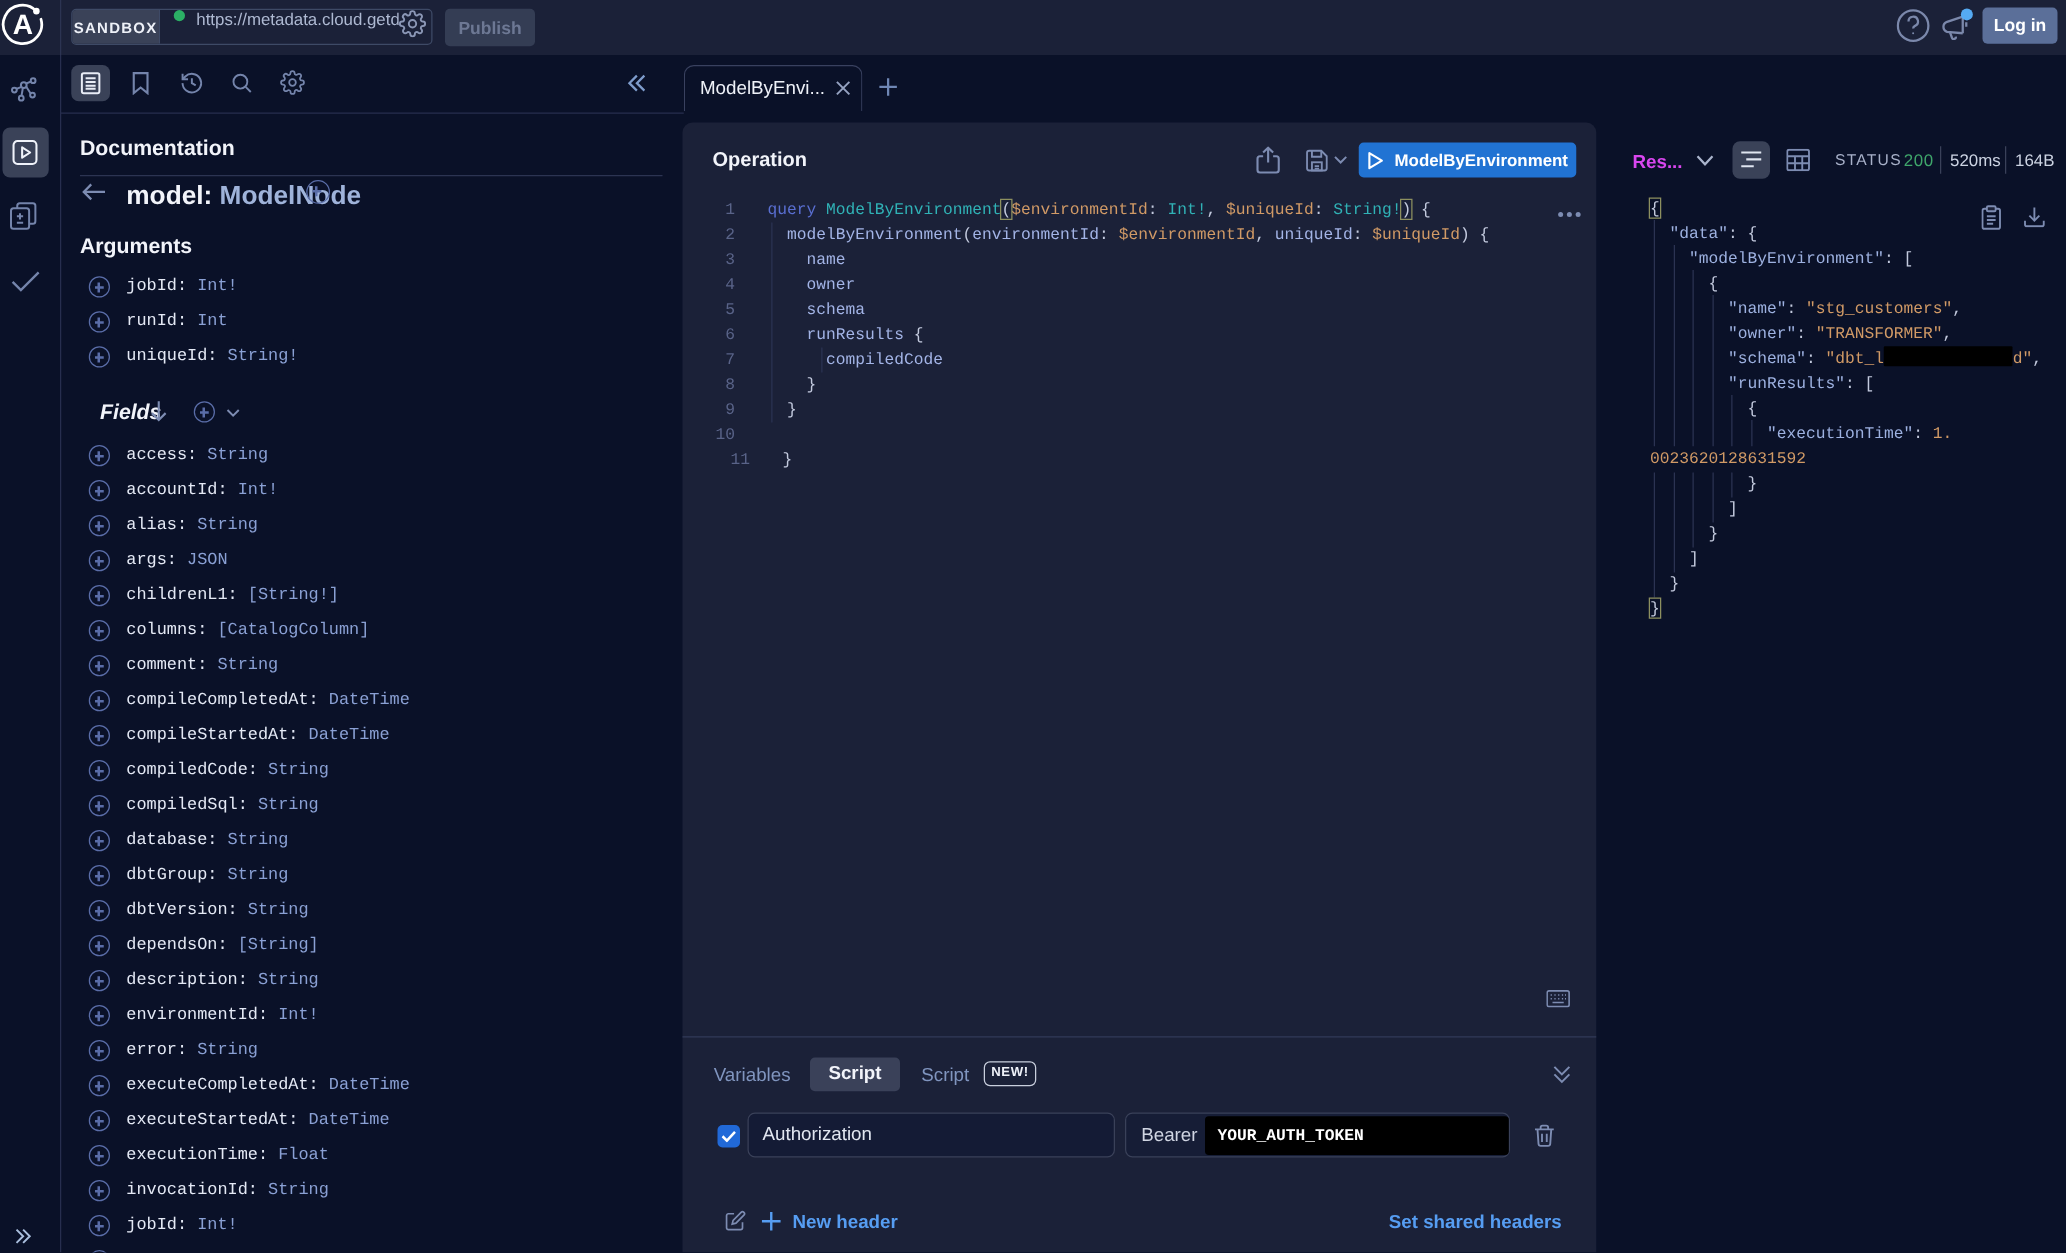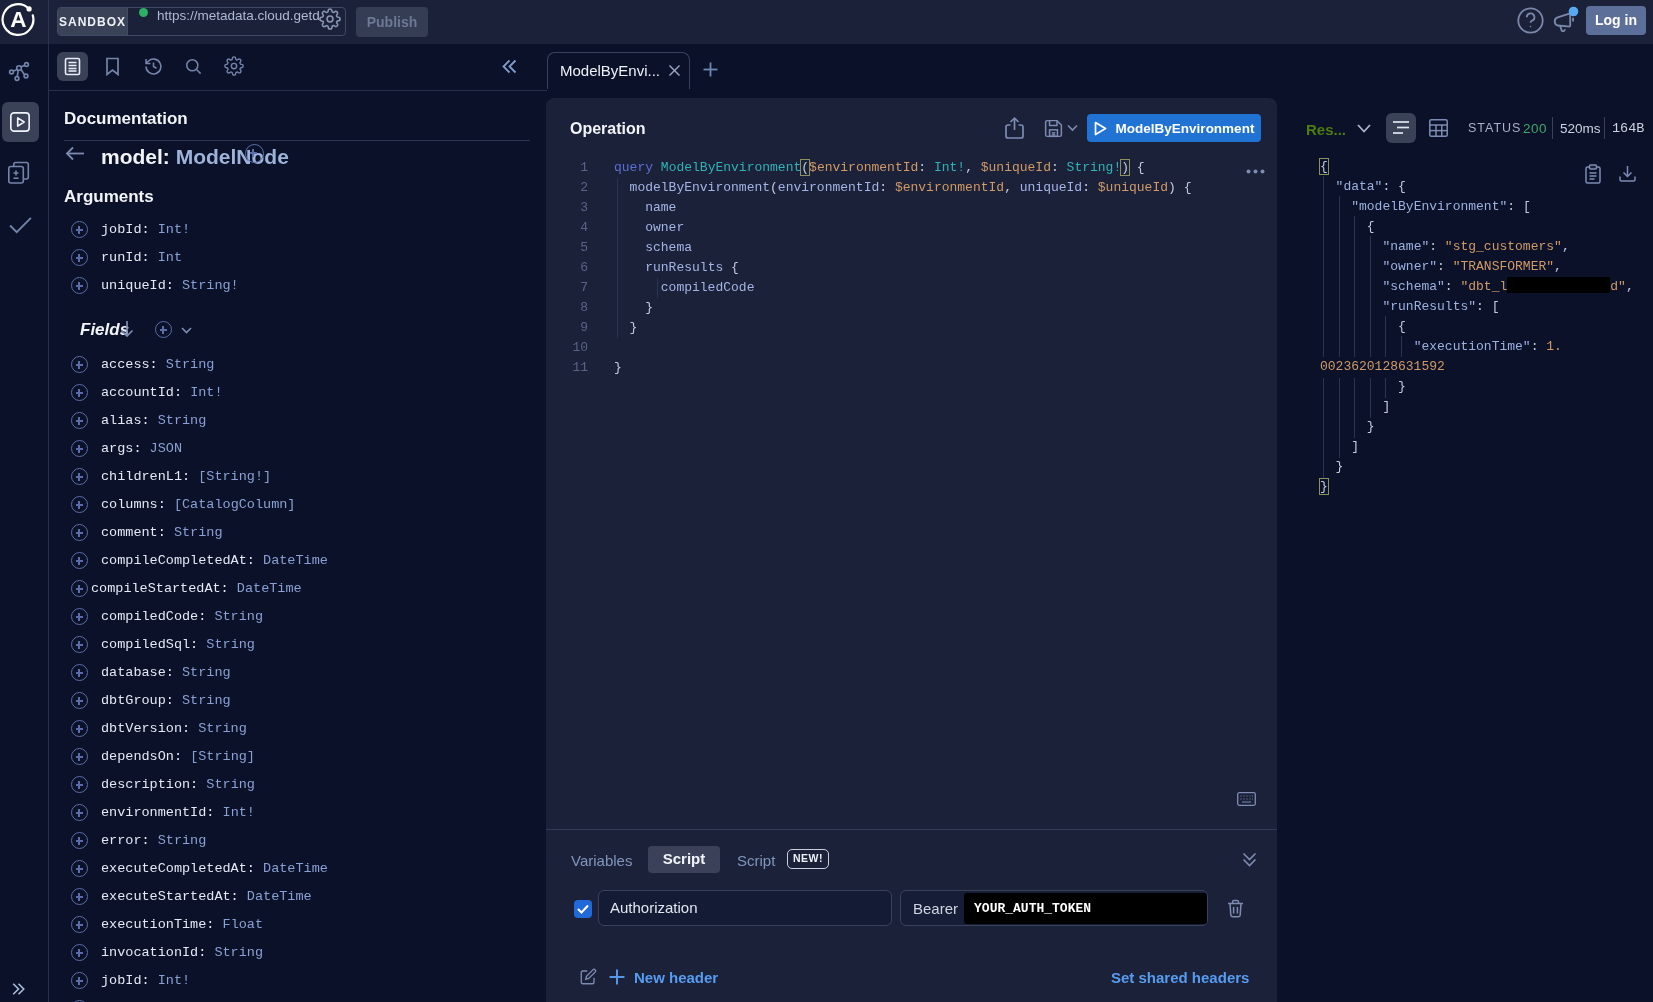--- a/index.html
+++ b/index.html
@@ -54,21 +54,21 @@
   .htab { position:absolute; font-size:15px; color:#8095bf; }
   #htab-headers { left:648px; top:846px; width:72px; height:27px; background:#3a4159; border-radius:4px; color:#f2f4fa; font-weight:bold; font-size:15px; text-align:center; line-height:26px; }
   #newbadge { left:787px; top:849px; width:42px; height:20px; border:1.5px solid #c9cfdd; border-radius:5px; color:#eef1f8; font-size:10.5px; font-weight:bold; text-align:center; line-height:17px; letter-spacing:0.5px; }
   #hcheck { left:574px; top:900px; width:18px; height:18px; background:#2169d8; border-radius:4px; }
   #hkey { left:598px; top:890px; width:294px; height:36px; border:1px solid #3a4159; border-radius:6px; background:#141b35; color:#e2e7f1; font-size:15px; line-height:34px; padding-left:11px; }
   #hval { left:900px; top:890px; width:308px; height:36px; border:1px solid #3a4159; border-radius:6px; background:#161d36; display:flex; align-items:center; }
   #hval .bearer { color:#d0d5e2; font-size:15px; margin-left:12px; }
   #hval .tok { background:#000; border-radius:3px; color:#fff; font-family:"Liberation Mono",monospace; font-size:13px; font-weight:bold; margin-left:6px; width:247px; height:31px; line-height:31px; padding-left:10px; }
   .linkblue { color:#569df2; font-size:15px; font-weight:bold; }
   
-  #resp-title { left:1306px; top:121px; color:#4d7c0f; font-size:15px; font-weight:bold; }
+  #resp-title { left:1306px; top:121px; color:#d946ef; font-size:15px; font-weight:bold; }
   .jsonline { position:absolute; left:1320px; width:333px; height:20px; font-family:"Liberation Mono",monospace; font-size:13px; line-height:20px; white-space:pre; }
   .jkey { color:#9db1e0; }
   .jstr { color:#d19a66; }
   .jnum { color:#d19a66; }
   .jpun { color:#c3cade; }
   .guide { position:absolute; width:1px; background:#2b3352; }
   svg { display:block; }
 </style>
 </head>
 <body>
@@ -215,21 +215,21 @@
   <div class="abs fieldrow" style="left:101px; top:441px;">args: <span class="ftype">JSON</span></div>
   <div class="abs pluscircle" style="left:71px; top:468px;"></div>
   <div class="abs fieldrow" style="left:101px; top:469px;">childrenL1: <span class="ftype">[String!]</span></div>
   <div class="abs pluscircle" style="left:71px; top:496px;"></div>
   <div class="abs fieldrow" style="left:101px; top:497px;">columns: <span class="ftype">[CatalogColumn]</span></div>
   <div class="abs pluscircle" style="left:71px; top:524px;"></div>
   <div class="abs fieldrow" style="left:101px; top:525px;">comment: <span class="ftype">String</span></div>
   <div class="abs pluscircle" style="left:71px; top:552px;"></div>
   <div class="abs fieldrow" style="left:101px; top:553px;">compileCompletedAt: <span class="ftype">DateTime</span></div>
   <div class="abs pluscircle" style="left:71px; top:580px;"></div>
-  <div class="abs fieldrow" style="left:91px; top:581px;">compileStartedAt: <span class="ftype">DateTime</span></div>
+  <div class="abs fieldrow" style="left:101px; top:581px;">compileStartedAt: <span class="ftype">DateTime</span></div>
   <div class="abs pluscircle" style="left:71px; top:608px;"></div>
   <div class="abs fieldrow" style="left:101px; top:609px;">compiledCode: <span class="ftype">String</span></div>
   <div class="abs pluscircle" style="left:71px; top:636px;"></div>
   <div class="abs fieldrow" style="left:101px; top:637px;">compiledSql: <span class="ftype">String</span></div>
   <div class="abs pluscircle" style="left:71px; top:664px;"></div>
   <div class="abs fieldrow" style="left:101px; top:665px;">database: <span class="ftype">String</span></div>
   <div class="abs pluscircle" style="left:71px; top:692px;"></div>
   <div class="abs fieldrow" style="left:101px; top:693px;">dbtGroup: <span class="ftype">String</span></div>
   <div class="abs pluscircle" style="left:71px; top:720px;"></div>
   <div class="abs fieldrow" style="left:101px; top:721px;">dbtVersion: <span class="ftype">String</span></div>
@@ -298,21 +298,21 @@
   <div class="codeline" style="top:158px;"><span class="ln">1</span><span class="cd"><span class="kw">query</span> <span class="opname">ModelByEnvironment</span><span class="pun brk">(</span><span class="vrb">$environmentId</span><span class="pun">:</span> <span class="typ">Int!</span><span class="pun">,</span> <span class="vrb">$uniqueId</span><span class="pun">:</span> <span class="typ">String!</span><span class="pun brk">)</span> <span class="pun">{</span></span></div>
   <div class="codeline" style="top:178px;"><span class="ln">2</span><span class="cd">  <span class="fld">modelByEnvironment</span><span class="pun">(</span><span class="fld">environmentId</span><span class="pun">:</span> <span class="vrb">$environmentId</span><span class="pun">,</span> <span class="fld">uniqueId</span><span class="pun">:</span> <span class="vrb">$uniqueId</span><span class="pun">)</span> <span class="pun">{</span></span></div>
   <div class="codeline" style="top:198px;"><span class="ln">3</span><span class="cd">    <span class="fld">name</span></span></div>
   <div class="codeline" style="top:218px;"><span class="ln">4</span><span class="cd">    <span class="fld">owner</span></span></div>
   <div class="codeline" style="top:238px;"><span class="ln">5</span><span class="cd">    <span class="fld">schema</span></span></div>
   <div class="codeline" style="top:258px;"><span class="ln">6</span><span class="cd">    <span class="fld">runResults</span> <span class="pun">{</span></span></div>
   <div class="codeline" style="top:278px;"><span class="ln">7</span><span class="cd">      <span class="fld">compiledCode</span></span></div>
   <div class="codeline" style="top:298px;"><span class="ln">8</span><span class="cd">    <span class="pun">}</span></span></div>
   <div class="codeline" style="top:318px;"><span class="ln">9</span><span class="cd">  <span class="pun">}</span></span></div>
   <div class="codeline" style="top:338px;"><span class="ln">10</span><span class="cd"></span></div>
-  <div class="codeline" style="top:358px;"><span class="ln">11</span><span class="cd"><span class="pun">}</span></span></div>
+  <div class="codeline" style="top:358px;padding-left:12px;"><span class="ln">11</span><span class="cd"><span class="pun">}</span></span></div>
 
   <svg class="abs" style="left:1237px; top:792px;" width="19" height="14" viewBox="0 0 19 14" fill="none" stroke="#7d8cb2" stroke-width="1.3">
       <rect x="0.7" y="0.7" width="17.6" height="12.6" rx="1.5"></rect>
       <path d="M3.5 4 h1 M6.5 4 h1 M9.5 4 h1 M12.5 4 h1 M15 4 h0.8 M3.5 7 h1 M6.5 7 h1 M9.5 7 h1 M12.5 7 h1 M15 7 h0.8 M5 10 h9" stroke-width="1.2"></path>
     </svg>
   <div class="abs" id="mid-div"></div>
 
   <div class="abs htab" style="left:571px; top:852px;">Variables</div>
   <div class="abs" id="htab-headers">Script</div>
   <div class="abs htab" style="left:737px; top:852px;">Script</div>
@@ -365,21 +365,21 @@
       <line x1="0.8" y1="6" x2="18.2" y2="6"></line>
       <line x1="0.8" y1="11.6" x2="18.2" y2="11.6"></line>
       <line x1="7" y1="6" x2="7" y2="17.2"></line>
       <line x1="12.8" y1="6" x2="12.8" y2="17.2"></line>
     </svg>
   <div class="abs" style="left:1468px; top:121px; color:#a8b1c9; font-size:12.5px; letter-spacing:1px;">STATUS</div>
   <div class="abs" style="left:1523px; top:121px; color:#3fa66b; font-size:13.5px; letter-spacing:0.5px;text-align:center;">200</div>
   <div class="abs" style="left:1552px; top:117px; width:1px; height:22px; background:#3a4159;"></div>
   <div class="abs" style="left:1560px; top:121px; color:#ccd3e2; font-size:13.5px;">520ms</div>
   <div class="abs" style="left:1604px; top:117px; width:1px; height:22px; background:#3a4159;"></div>
-  <div class="abs" style="left:1612px; top:121px; color:#ccd3e2; font-size:13.5px;font-family:Liberation Mono, monospace;">164B</div>
+  <div class="abs" style="left:1612px; top:121px; color:#ccd3e2; font-size:13.5px;">164B</div>
 
   <svg class="abs" style="left:1585px; top:164px;" width="16" height="20" viewBox="0 0 16 20" fill="none" stroke="#7d8cb2" stroke-width="1.5">
       <rect x="1" y="3" width="14" height="16" rx="1.5"></rect>
       <rect x="4.5" y="1" width="7" height="4" rx="1" fill="#1b2138"></rect>
       <line x1="4.5" y1="9" x2="11.5" y2="9"></line>
       <line x1="4.5" y1="12" x2="11.5" y2="12"></line>
       <line x1="4.5" y1="15" x2="9.5" y2="15"></line>
     </svg>
   <svg class="abs" style="left:1619px; top:165px;" width="17" height="17" viewBox="0 0 17 17" fill="none" stroke="#7d8cb2" stroke-width="1.5">
       <path d="M1 11.5 v3 a1.5 1.5 0 0 0 1.5 1.5 h12 a1.5 1.5 0 0 0 1.5-1.5 v-3"></path>

